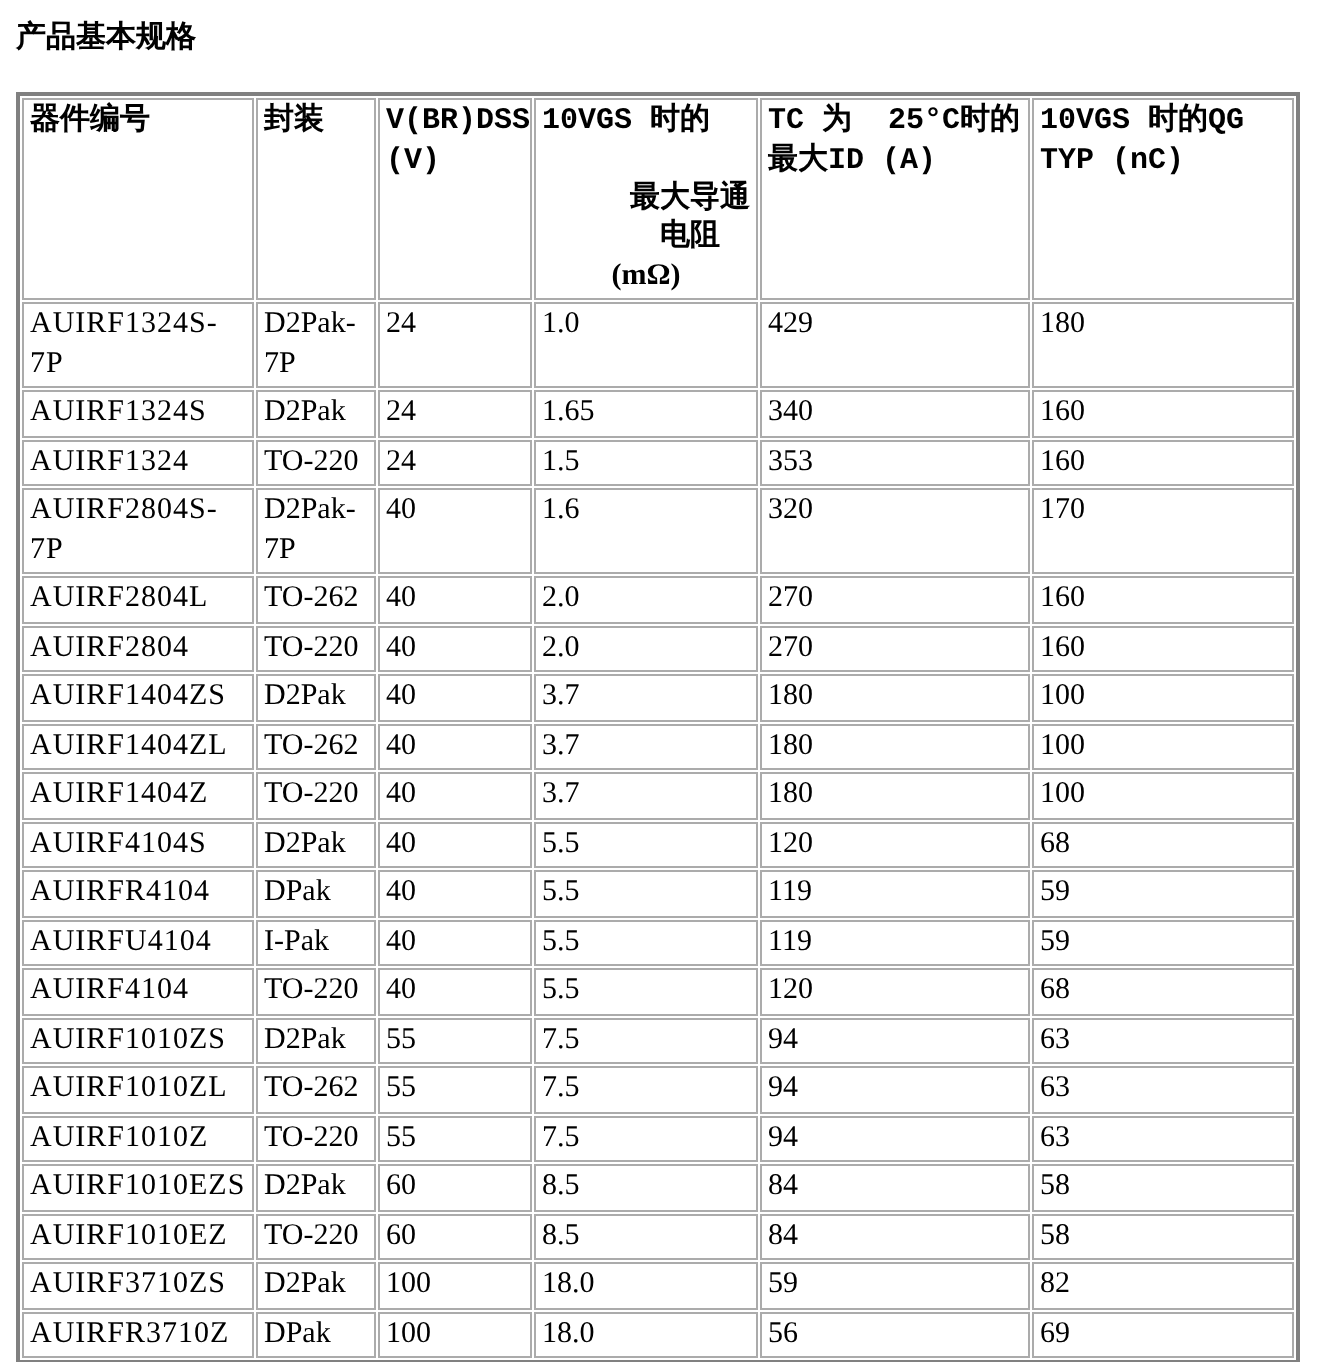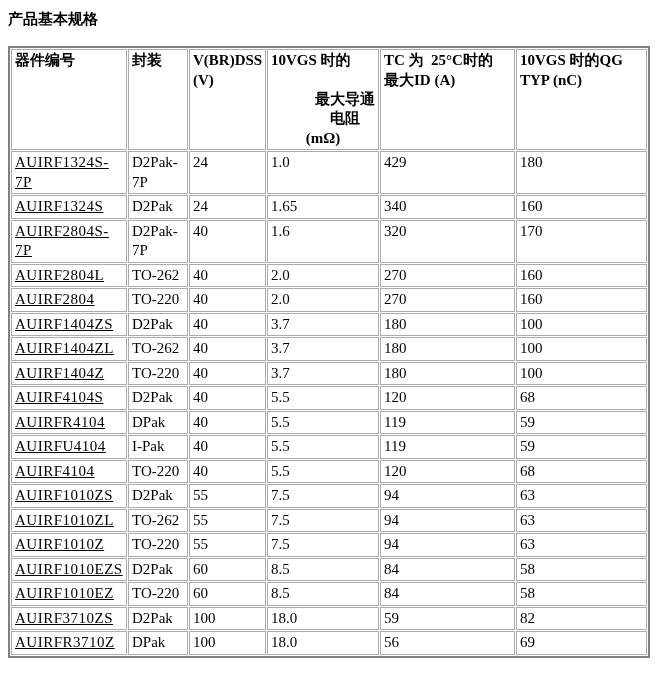--- a/index.html
+++ b/index.html
@@ -39,24 +39,24 @@
     vertical-align: top;
     text-align: left;
     padding: 1px 3px;
     font-size: 15px;
     line-height: 1.3;
     overflow: hidden;
   }
   table.spec-table th {
     font-weight: bold;
   }
-  .hdr-line { text-align: left; }
+  .hdr-line { text-align: left; font-family: Liberation Mono, monospace; }
   .hdr-center { text-align: center; }
   .hdr-gap { margin-top: 19px; margin-left: 44px; }
-  td.c1 { letter-spacing: 0.5px; text-decoration: underline; }
+  td.c1 { letter-spacing: 0.5px; }
 </style>
 </head>
 <body>
 
 <div class="page">
 
   <p class="page-title">产品基本规格</p>
 
   <table class="spec-table">
     <colgroup>
@@ -105,20 +105,28 @@
       </tr>
       <tr>
         <td class="c1">AUIRF1324S</td>
         <td>D2Pak</td>
         <td>24</td>
         <td>1.65</td>
         <td>340</td>
         <td>160</td>
       </tr>
       <tr>
+        <td class="c1">AUIRF1324</td>
+        <td>TO-220</td>
+        <td>24</td>
+        <td>1.5</td>
+        <td>353</td>
+        <td>160</td>
+      </tr>
+      <tr>
         <td class="c1">AUIRF2804S-7P</td>
         <td>D2Pak-7P</td>
         <td>40</td>
         <td>1.6</td>
         <td>320</td>
         <td>170</td>
       </tr>
       <tr>
         <td class="c1">AUIRF2804L</td>
         <td>TO-262</td>

